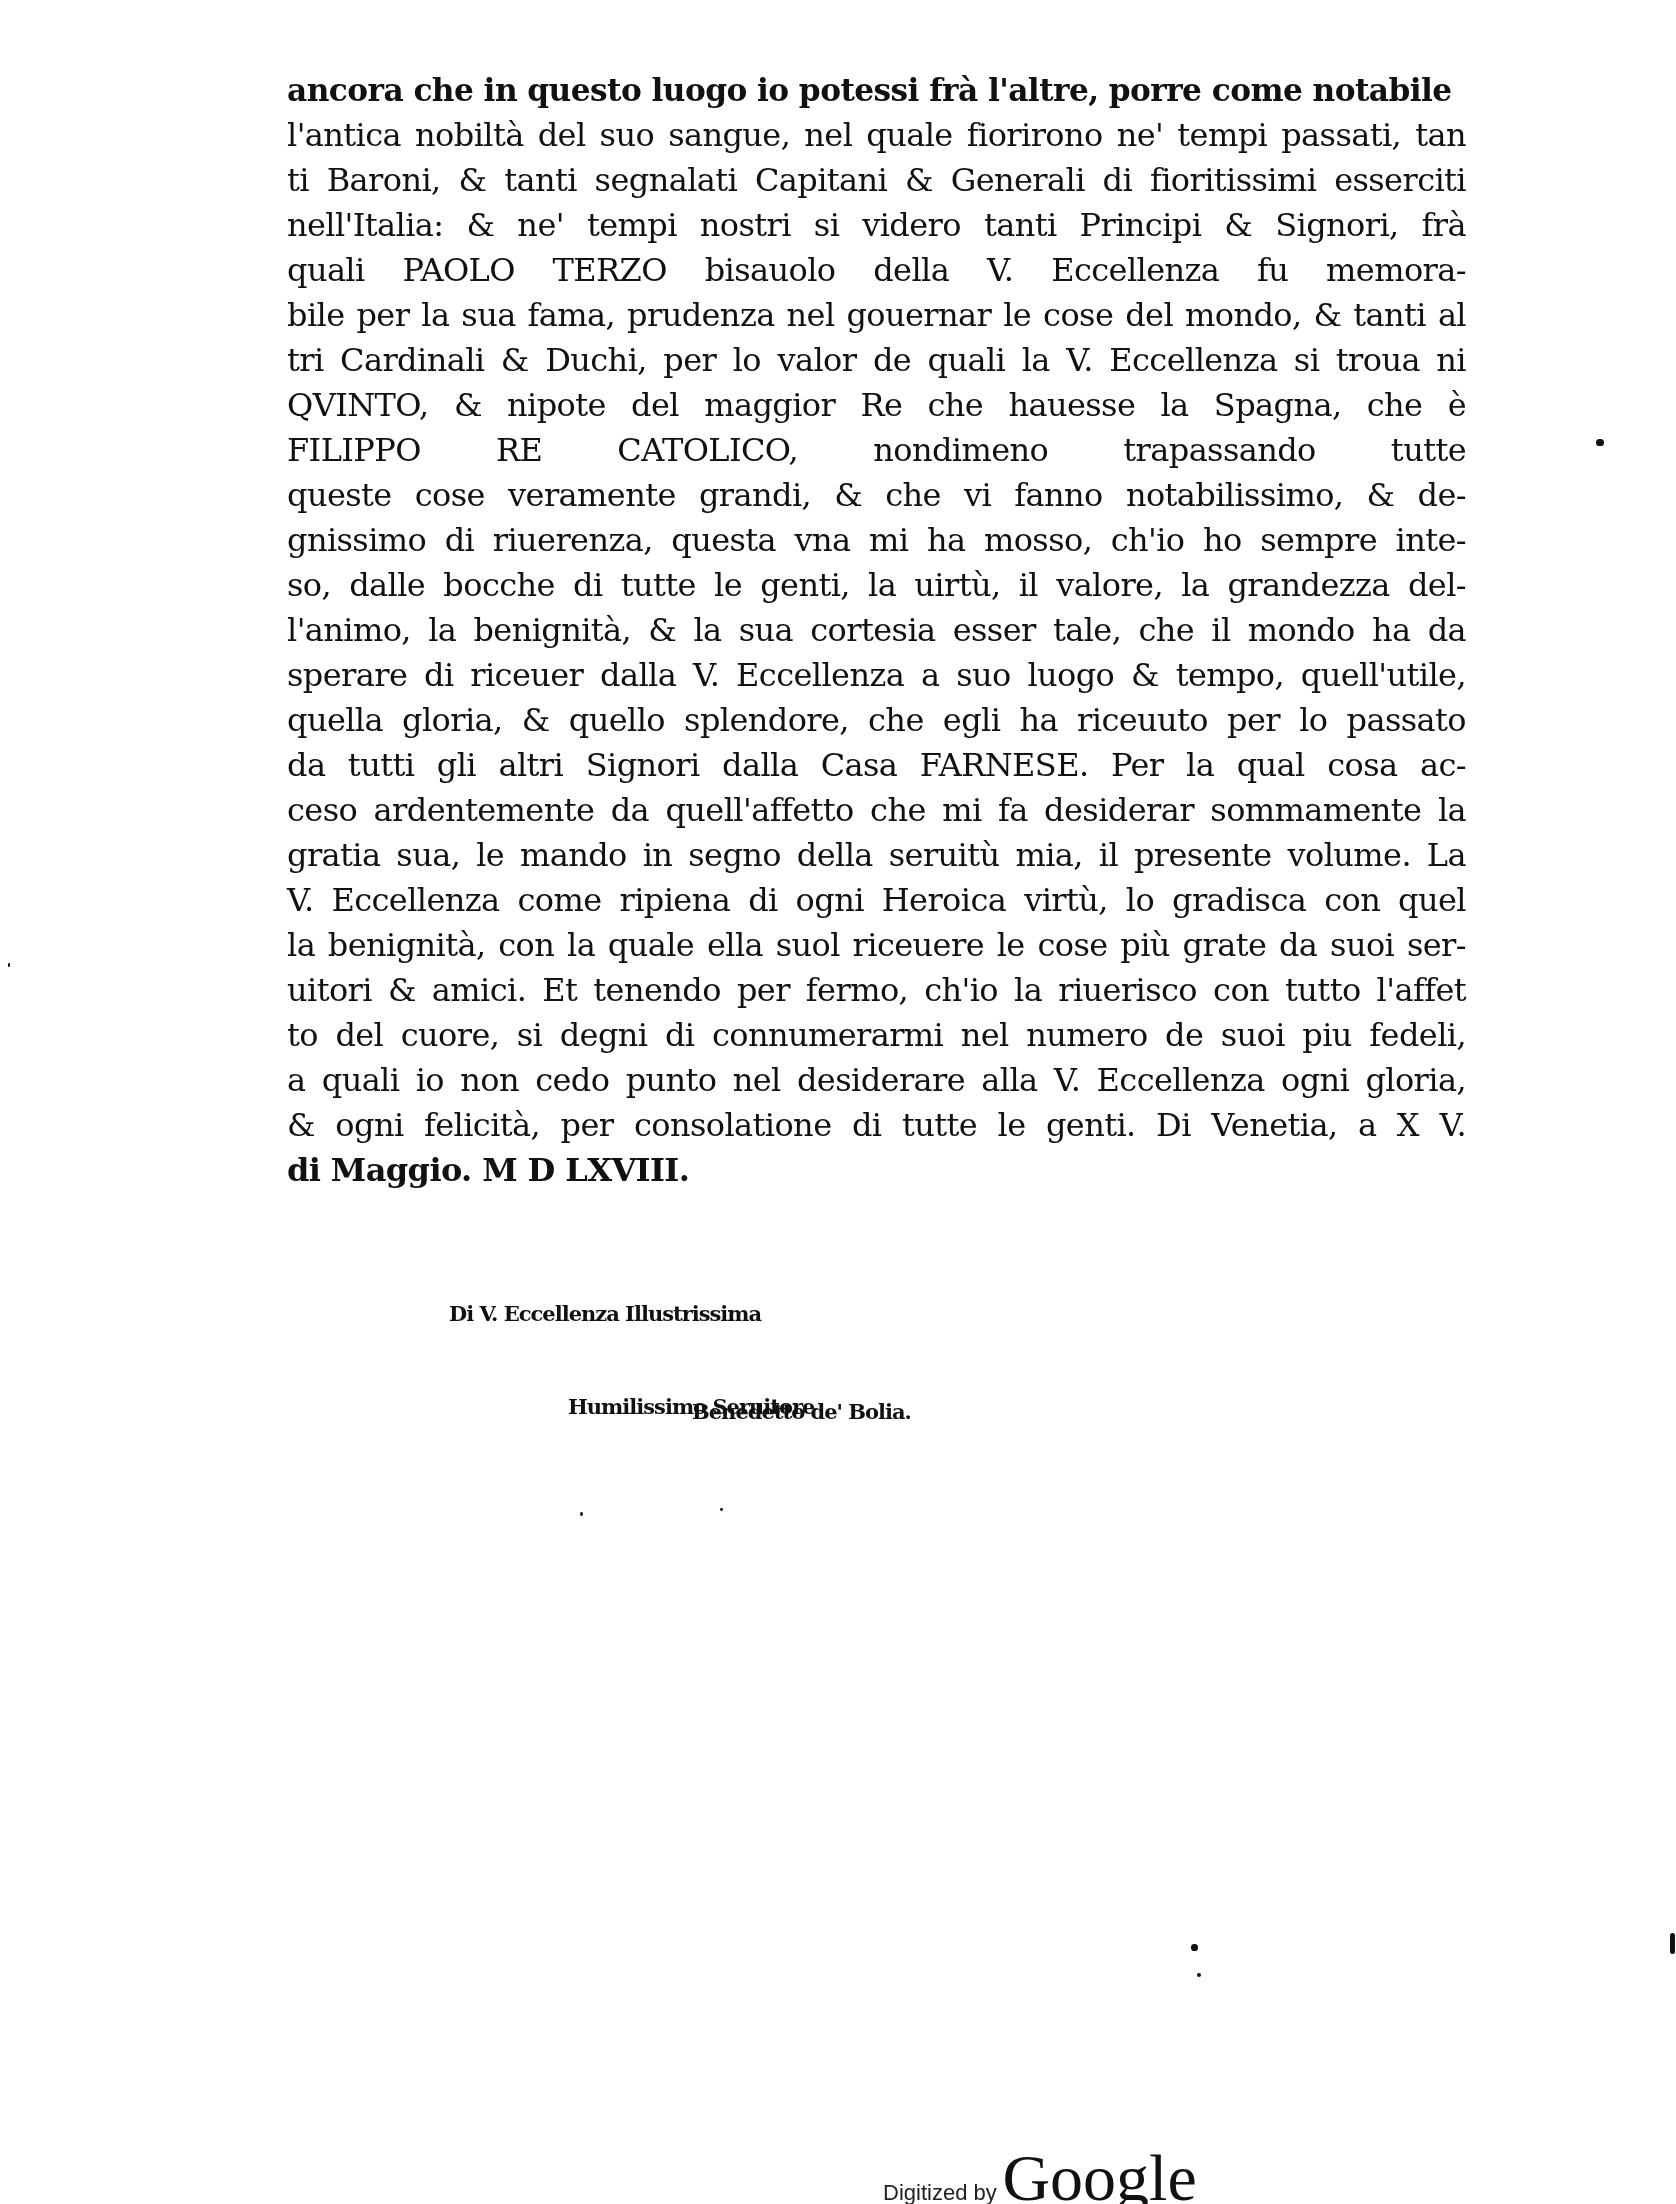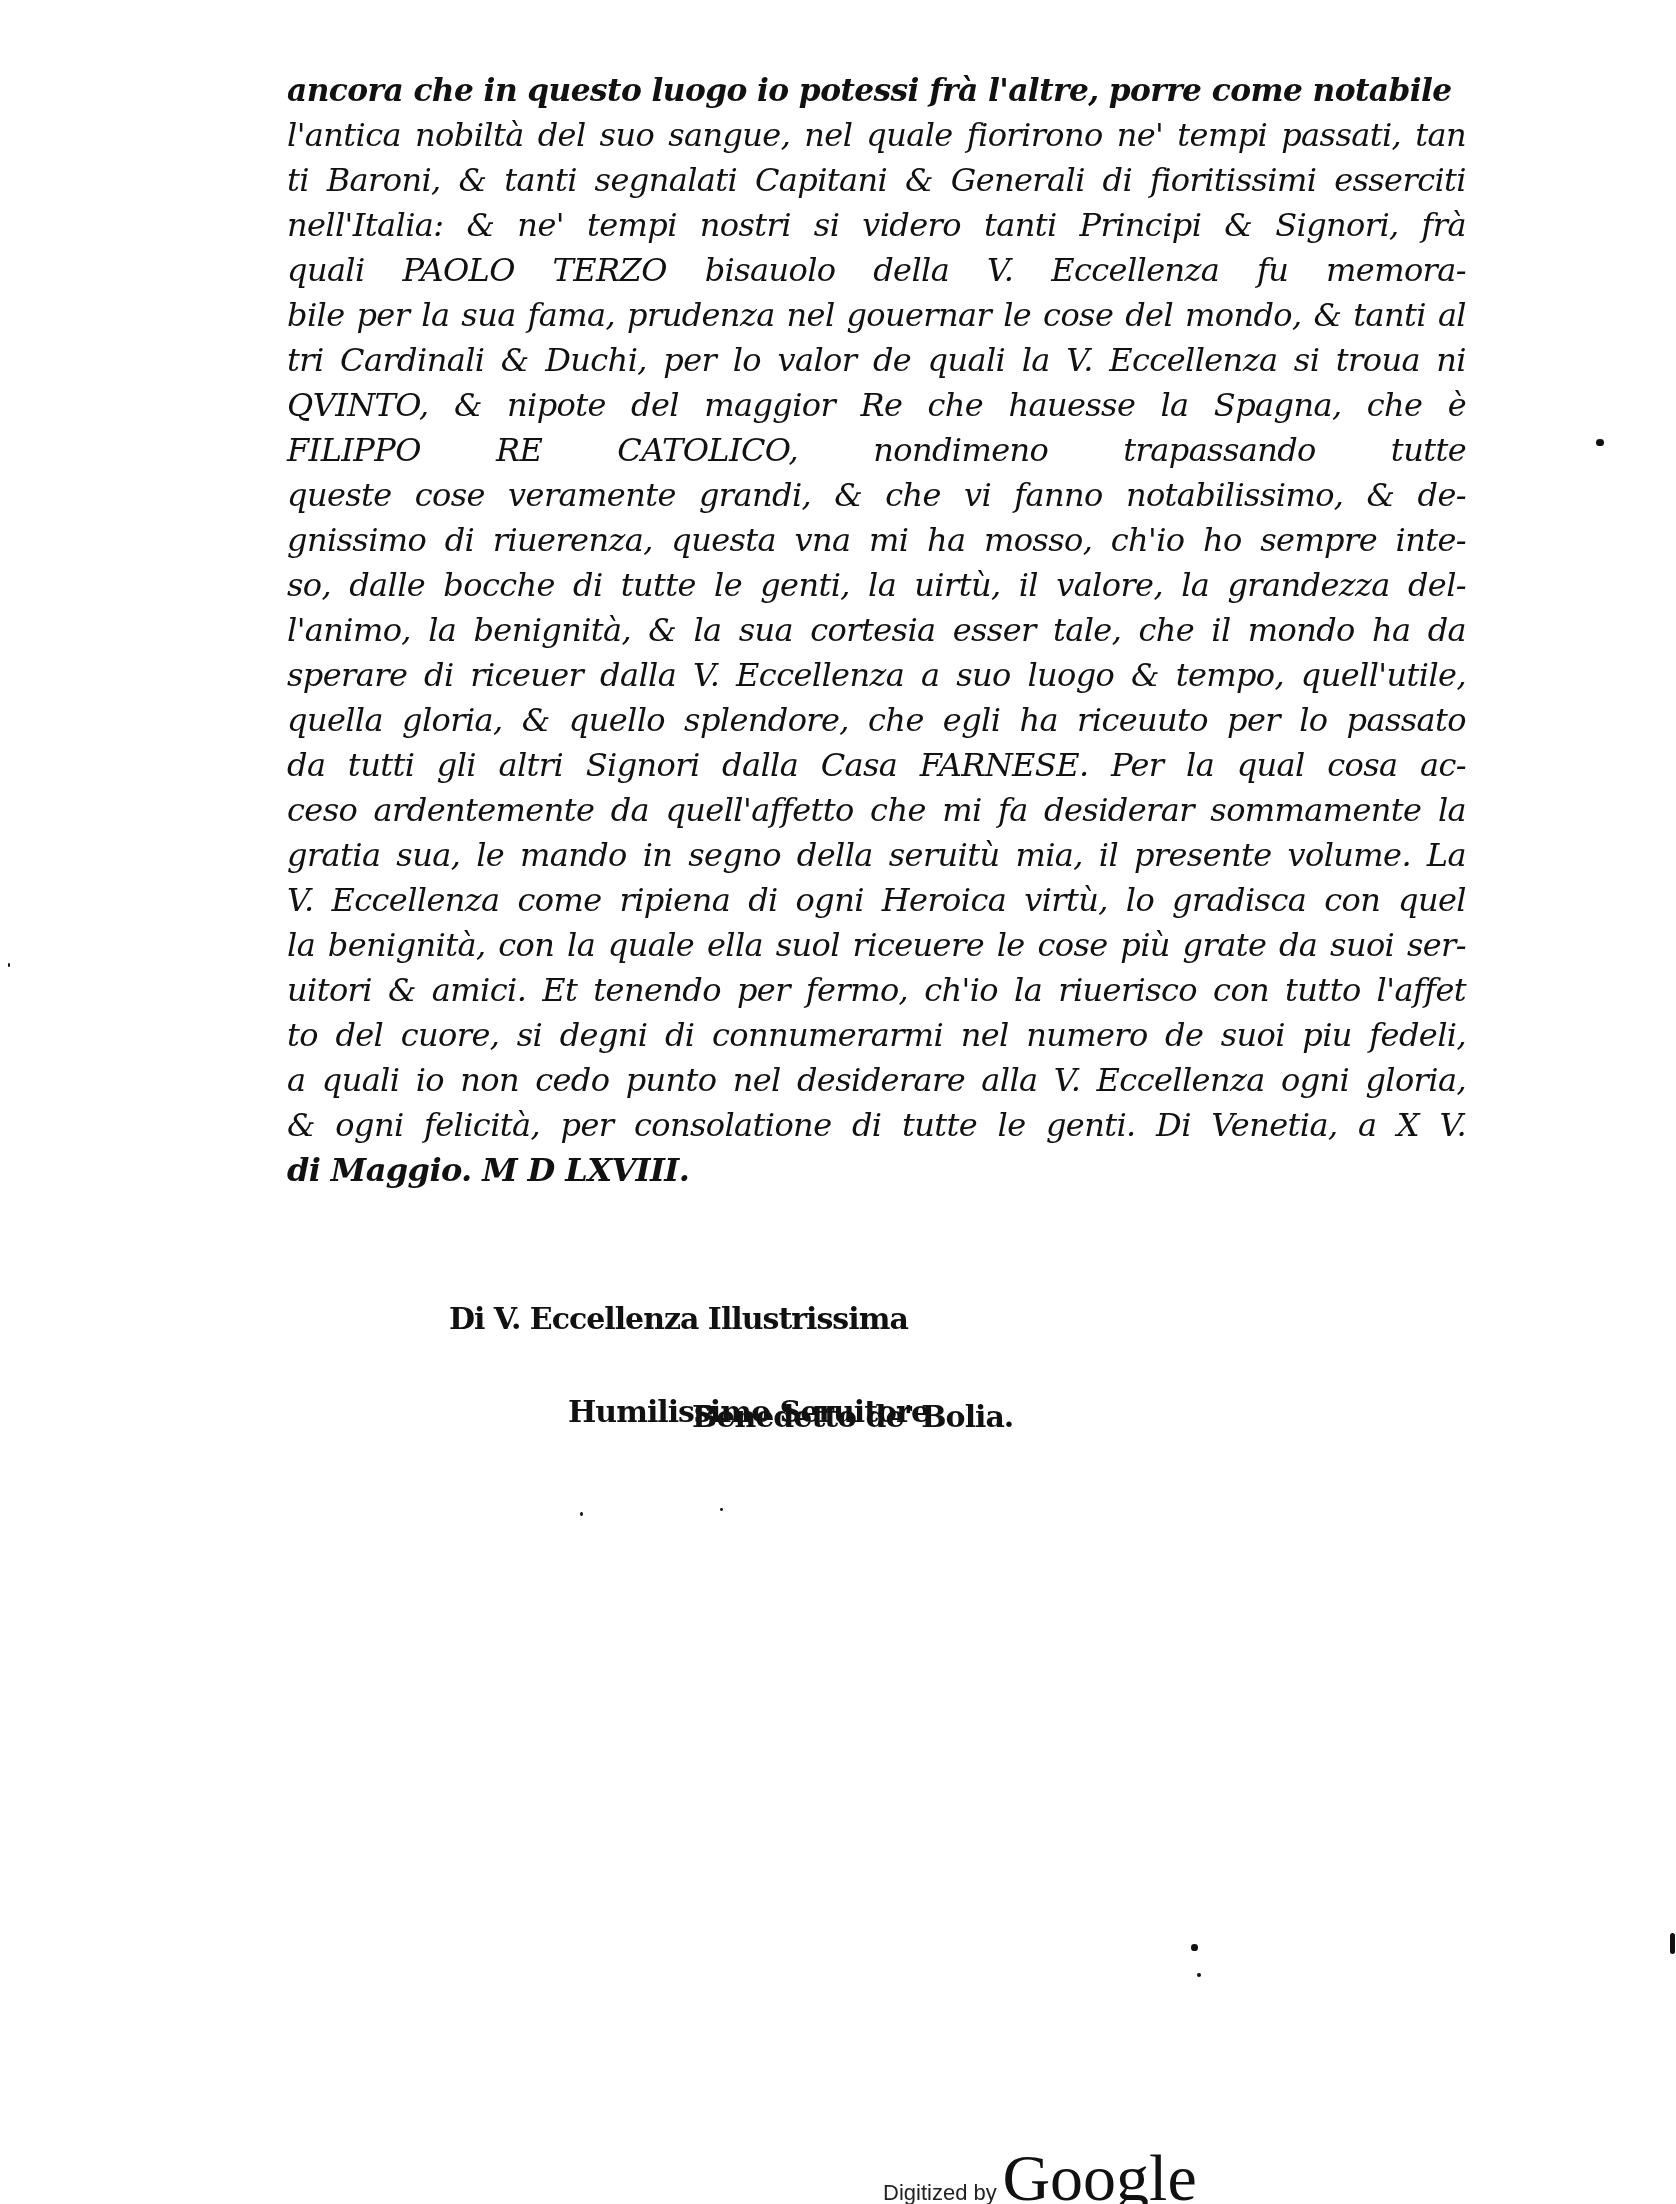--- a/index.html
+++ b/index.html
@@ -2,34 +2,33 @@
 <html style="font-size:15px"><head>
 <meta charset="utf-8">
 <style>
   html, body { margin:0; padding:0; background:#ffffff; }
   body { width:1677px; height:2205px; position:relative; overflow:hidden; }
   .page { position:absolute; left:0; top:0; width:1677px; height:2205px; background:#ffffff; }
   .body-text {
     position:absolute; left:287px; top:68px; width:1179px;
     font-family:"DejaVu Serif", "Liberation Serif", serif;
     color:#111111;
-    font-style:italic;
   }
   .line {
     display:block; height:45px; line-height:45px;
     font-size:32px; white-space:nowrap; overflow:visible;
     text-align:justify; text-align-last:justify;
     letter-spacing:-0.6px;
     transform-origin:left center;
   }
   .line.last { text-align-last:left; }
   .line.bold { font-weight:bold; }
   .sig {
     position:absolute; font-family:"DejaVu Serif", serif; font-weight:bold;
-    font-size:30px; color:#111; white-space:nowrap; letter-spacing:-1px;
+    font-size:21px; color:#111; white-space:nowrap; letter-spacing:-1px;
   }
   .speck { position:absolute; background:#111; border-radius:50%; }
   .watermark { position:absolute; left:883px; top:2140px; white-space:nowrap; }
   .wm-small { font-family:"Liberation Sans", sans-serif; font-size:22px; color:#222; vertical-align:baseline; }
   .wm-big { font-family:"Liberation Serif", serif; font-size:66px; color:#111; vertical-align:baseline; margin-left:5.7px; }
 </style>
 </head>
 <body>
 
 <div class="page">

